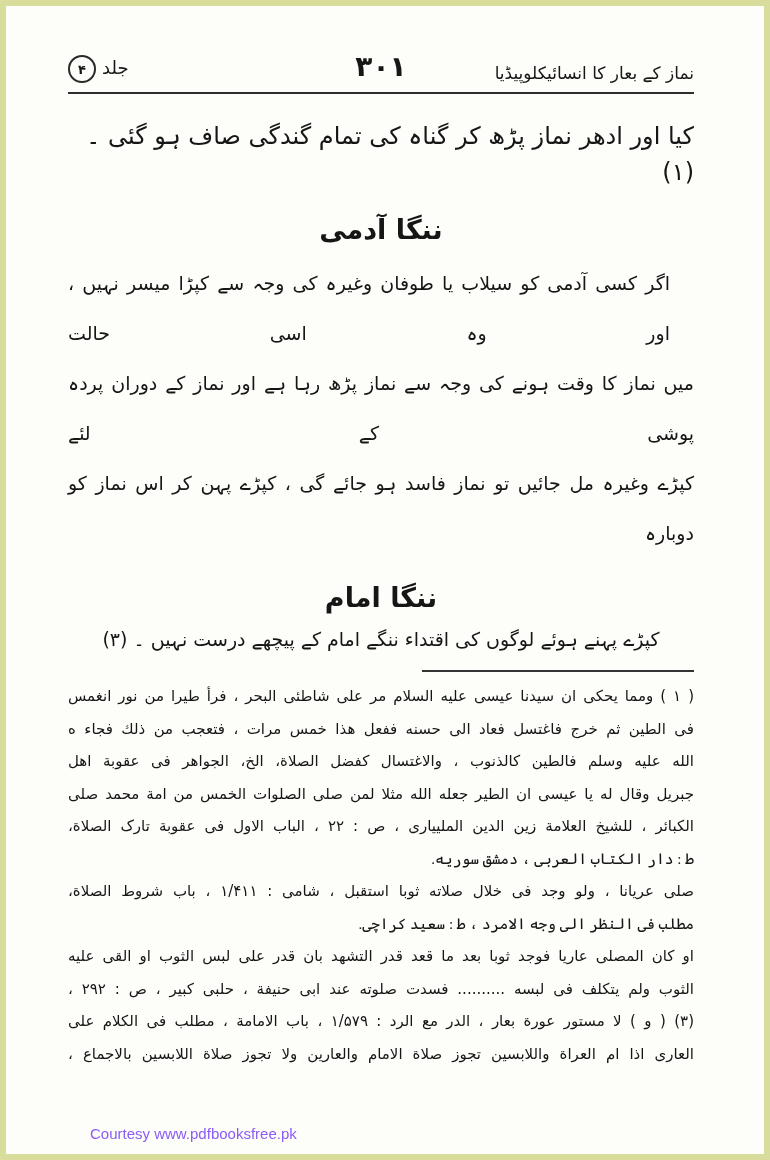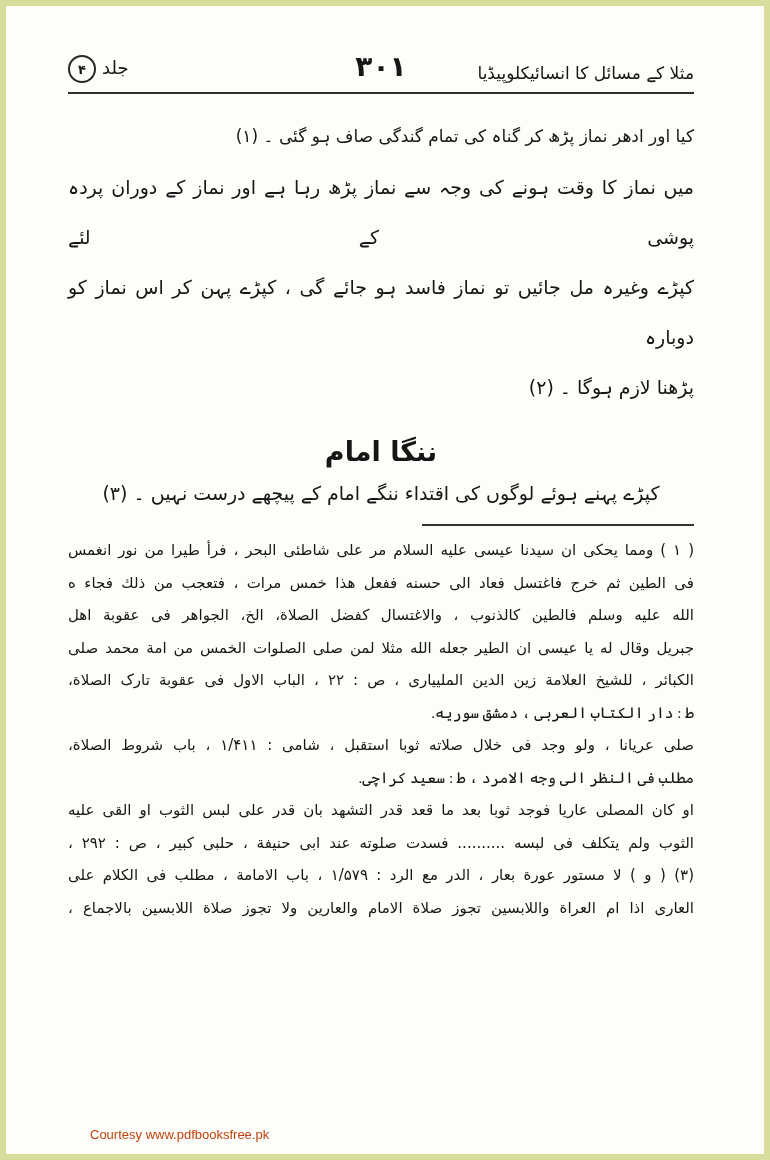--- a/index.html
+++ b/index.html
@@ -14,58 +14,59 @@
   .hdr-title{flex:1.3;text-align:right;font-size:17px;white-space:nowrap;}
   .hdr-num{flex:0.7;text-align:center;font-size:28px;font-weight:bold;}
   .hdr-vol{flex:1.3;text-align:left;font-size:18px;white-space:nowrap;}
   .vol-circle{
     display:inline-flex;width:24px;height:24px;border:2px solid #2a2a2a;border-radius:50%;
     align-items:center;justify-content:center;font-size:13px;font-weight:bold;
     vertical-align:middle;margin-right:6px;
   }
   .hdr-rule{border-bottom:2.5px solid #2e2e2e;margin-top:9px;}
   
-  .intro{margin-top:24px;font-size:17px;line-height:36px;text-align:right;}
+  .intro{margin-top:24px;font-size:24px;line-height:36px;text-align:right;}
   .sec-heading{margin-top:20px;text-align:center;font-size:27px;font-weight:bold;line-height:40px;}
   .para{margin-top:8px;}
   .para-line{font-size:19px;line-height:50px;text-align:justify;text-align-last:justify;}
   .para-line.first{padding-right:24px;}
   .para-line.end{text-align-last:right;}
   .center-line{margin-top:2px;font-size:19px;line-height:38px;text-align:center;}
   
   .fn-rule{width:272px;border-top:2px solid #333;margin:12px 0 8px auto;}
   .fn-line{font-size:15px;line-height:32.5px;text-align:justify;text-align-last:justify;}
   .fn-line.end{text-align-last:right;font-family:Liberation Serif, serif;}
   
   .courtesy{
     position:absolute;left:84px;bottom:12px;direction:ltr;
-    font-family:"Liberation Sans",sans-serif;font-size:13px;color:#c2410c;
+    font-family:"Liberation Sans",sans-serif;font-size:15px;color:#8b5cf6;
   }
 </style>
 </head>
 <body>
 
 <div class="page">
   <div class="content">
 
     <div class="hdr">
-      <div class="hdr-title">مثلا کے مسائل کا انسائیکلوپیڈیا</div>
+      <div class="hdr-title">نماز کے بعار کا انسائیکلوپیڈیا</div>
       <div class="hdr-num">۳۰۱</div>
       <div class="hdr-vol"><span>جلد</span><span class="vol-circle">
             <span>۴</span>
           </span></div>
     </div>
     <div class="hdr-rule"></div>
 
     <div class="intro">کیا اور ادھر نماز پڑھ کر گناہ کی تمام گندگی صاف ہو گئی ۔ (۱)</div>
 
+    <div class="sec-heading">ننگا آدمی</div>
     <div class="para">
+      <div class="para-line first">اگر کسی آدمی کو سیلاب یا طوفان وغیرہ کی وجہ سے کپڑا میسر نہیں ، اور وہ اسی حالت</div>
       <div class="para-line">میں نماز کا وقت ہونے کی وجہ سے نماز پڑھ رہا ہے اور نماز کے دوران پردہ پوشی کے لئے</div>
       <div class="para-line">کپڑے وغیرہ مل جائیں تو نماز فاسد ہو جائے گی ، کپڑے پہن کر اس نماز کو دوبارہ</div>
-      <div class="para-line end">پڑھنا لازم ہوگا ۔ (۲)</div>
     </div>
 
     <div class="sec-heading">ننگا امام</div>
     <div class="center-line">کپڑے پہنے ہوئے لوگوں کی اقتداء ننگے امام کے پیچھے درست نہیں ۔ (۳)</div>
 
     <div class="fn-rule"></div>
 
     <div class="footnotes">
       <div class="fn-line">( ۱ ) ومما يحكى ان سيدنا عيسى عليه السلام مر على شاطئى البحر ، فرأ طيرا من نور انغمس</div>
       <div class="fn-line">فى الطين ثم خرج فاغتسل فعاد الى حسنه ففعل هذا خمس مرات ، فتعجب من ذلك فجاء ه</div>

